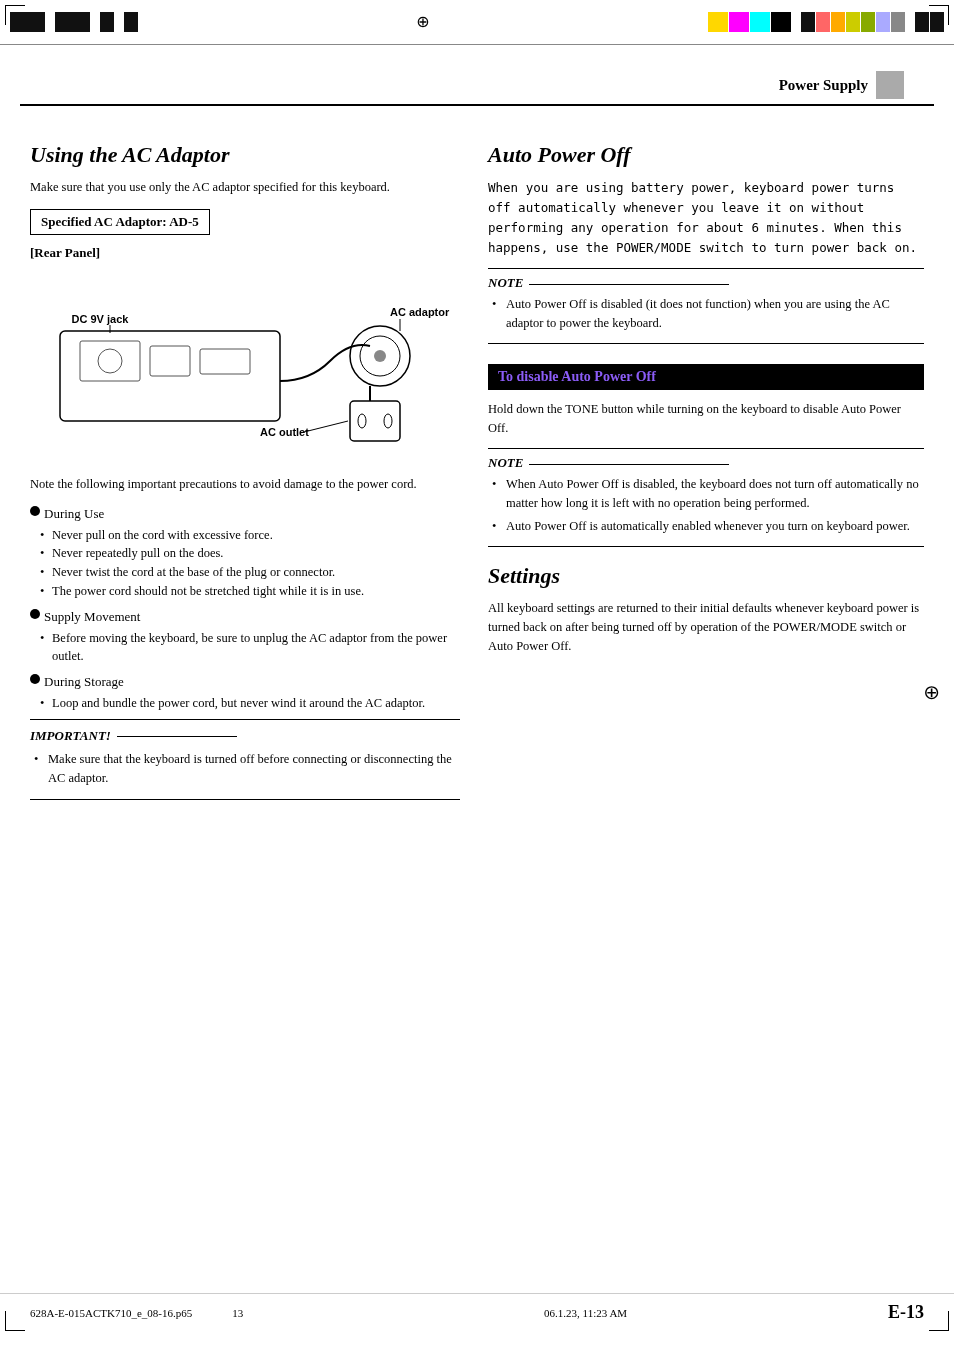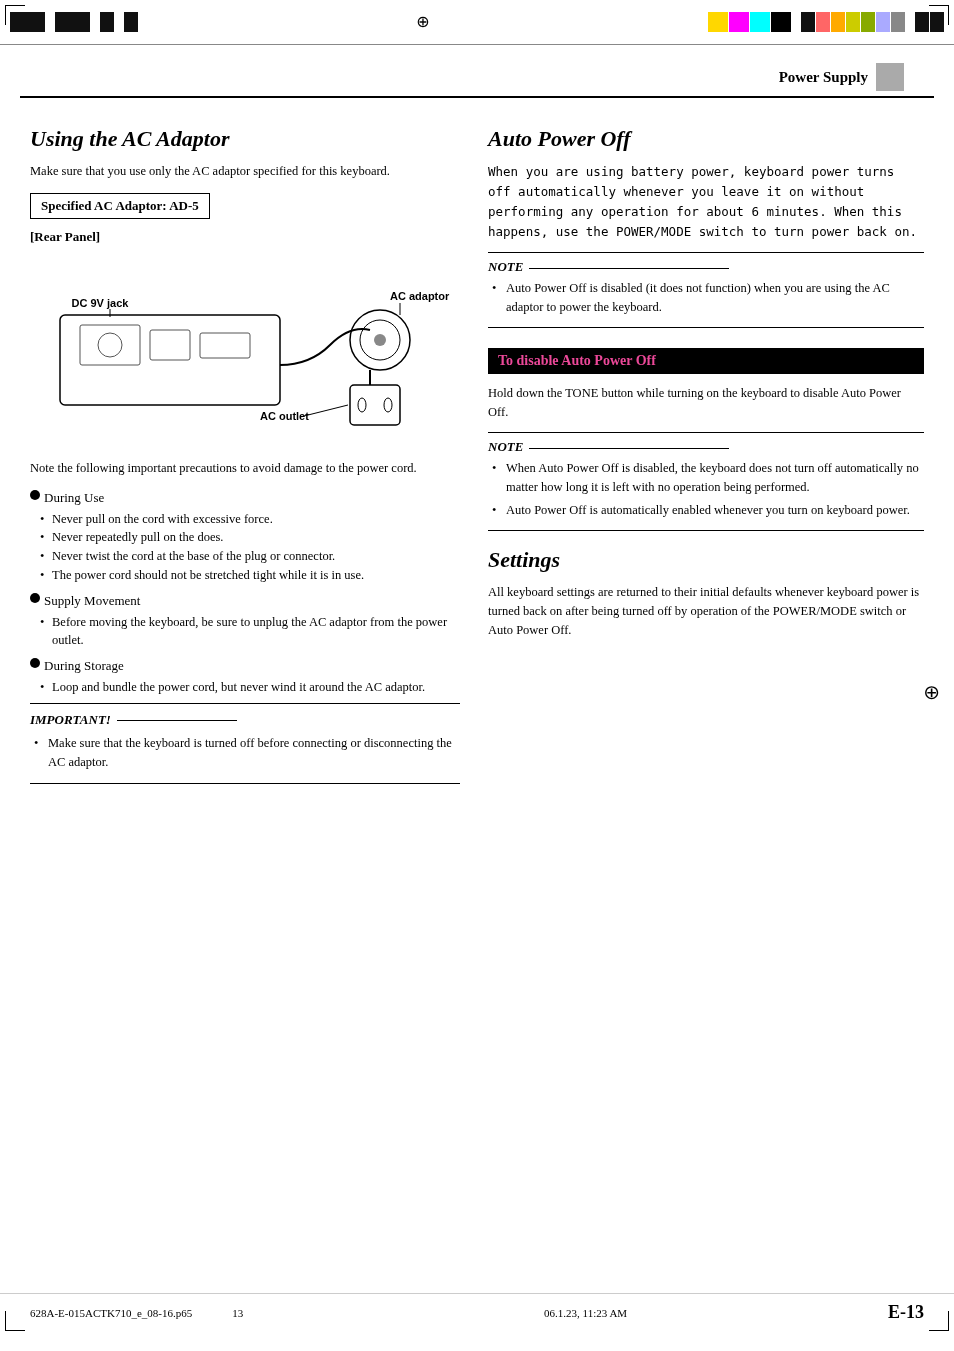--- a/index.html
+++ b/index.html
@@ -17,21 +17,21 @@
       height: 22px;
     }
 
     
     .header-area {
       display: flex;
       justify-content: flex-end;
       align-items: center;
       padding: 10px 30px 5px 30px;
       border-bottom: 2px solid #000;
-      margin: 8px 20px;
+      margin: 16px 20px;
     }
     .header-title-box {
       display: flex;
       align-items: center;
       gap: 8px;
     }
     .header-title {
       font-size: 15px;
       font-weight: bold;
     }
@@ -216,21 +216,21 @@
     }
     .note-list li::before {
       content: "•";
       position: absolute;
       left: 0;
     }
 
     
     .disable-header {
       background: #000;
-      color: #ec4899;
+      color: #8b5cf6;
       font-size: 14px;
       font-weight: bold;
       padding: 5px 10px;
       margin-bottom: 10px;
     }
 
     
     .settings-section {
       margin-top: 10px;
     }

